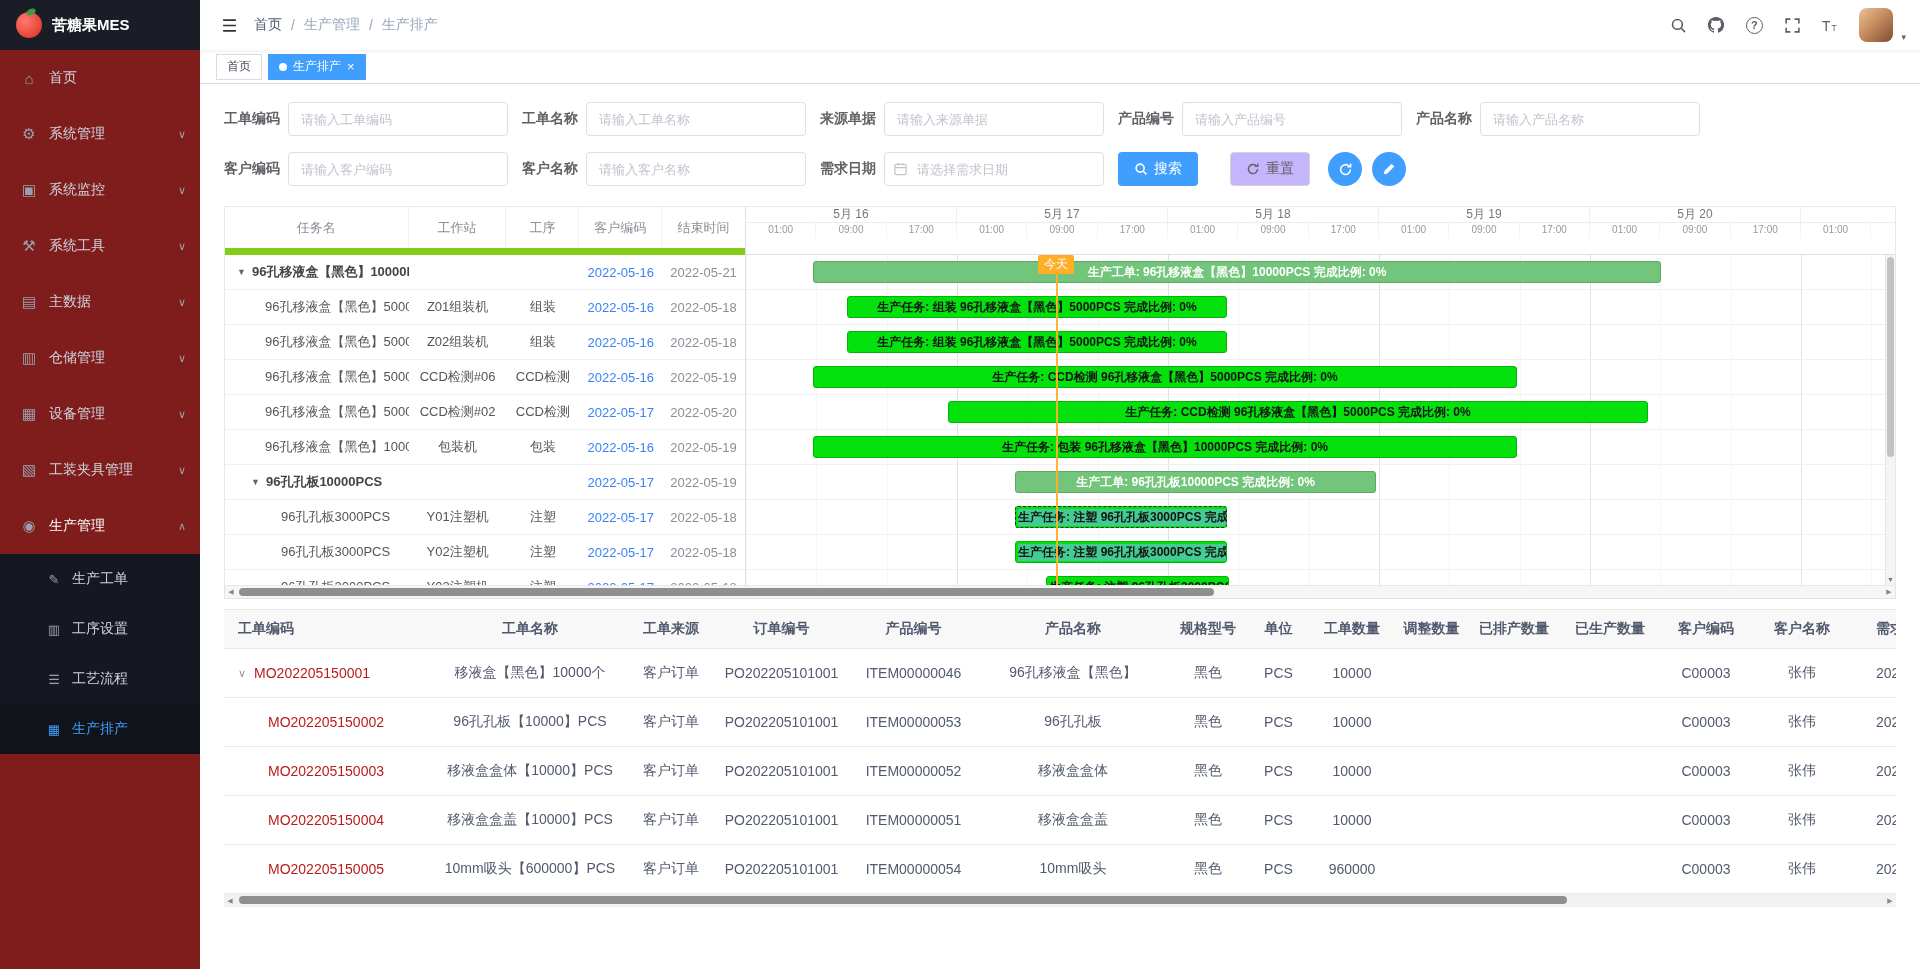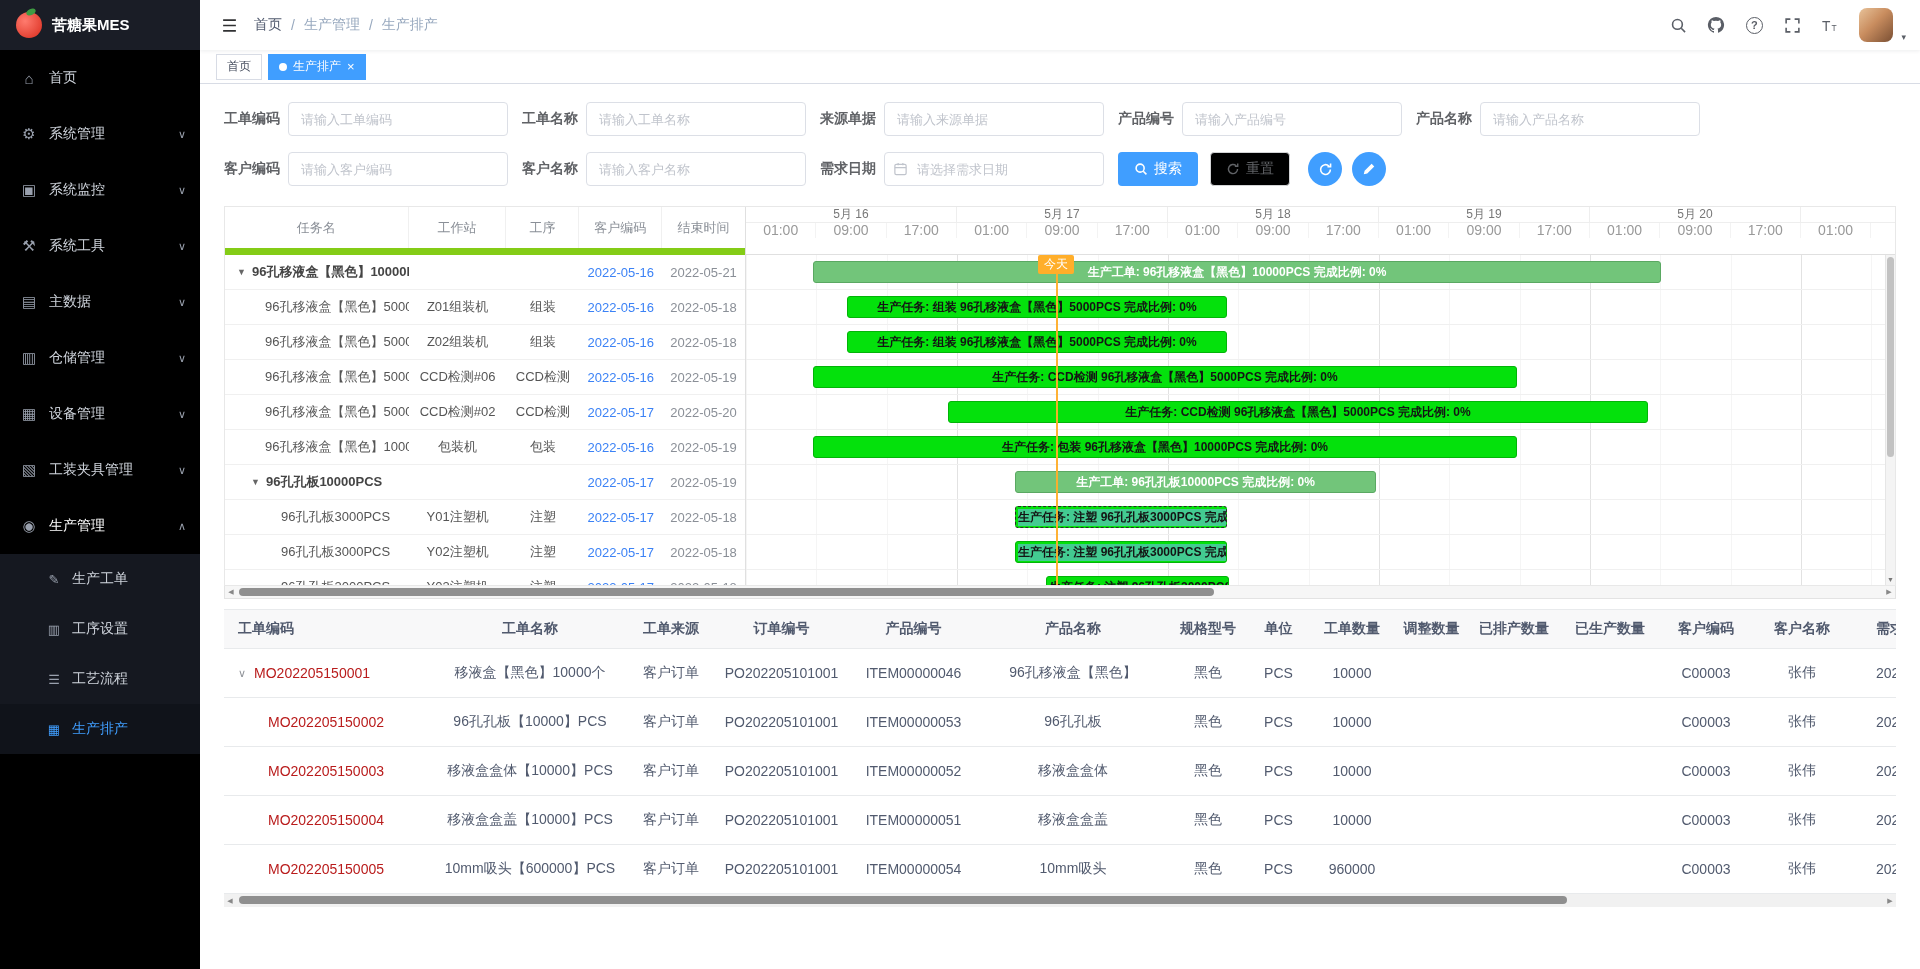--- a/index.html
+++ b/index.html
@@ -1,21 +1,21 @@
 <!DOCTYPE html>
 <html><head>
 <meta charset="utf-8">
 <style>
   * {margin:0;padding:0;box-sizing:border-box}
   html,body {width:1920px;height:969px;overflow:hidden;background:#fff;
     font-family:"Liberation Sans","DejaVu Sans",sans-serif;font-size:14px;color:#303133}
   a {text-decoration:none}
 
   
-  .sidebar {position:fixed;left:0;top:0;width:200px;height:100%;background:#000000;z-index:20}
+  .sidebar {position:fixed;left:0;top:0;width:200px;height:100%;background:#7f1d1d;z-index:20}
   .logo {height:50px;display:flex;align-items:center;gap:10px;padding-left:16px;background:#1a1d26}
   .logo-icon {width:26px;height:26px;border-radius:50%;background:radial-gradient(circle at 35% 35%,#ff7b6e,#d92b1c);position:relative;flex-shrink:0}
   .logo-icon::after {content:"";position:absolute;top:-3px;left:10px;width:10px;height:6px;border-radius:50%;background:#3f9b43;transform:rotate(-25deg)}
   .logo-text {color:#fff;font-weight:bold;font-size:15px;white-space:nowrap}
   .menu-item {height:56px;display:flex;align-items:center;padding:0 14px 0 20px;color:#cfd4dc;font-size:14px;cursor:pointer}
   .menu-item .mi {width:18px;margin-right:11px;color:#99a0ad;font-size:15px;text-align:center;flex-shrink:0}
   .menu-item .arrow {margin-left:auto;color:#99a0ad;font-size:11px}
   .menu-item.active {color:#fff}
   .submenu {background:#151820}
   .submenu-item {height:50px;display:flex;align-items:center;gap:10px;padding-left:46px;color:#cfd4dc;font-size:14px;cursor:pointer}
@@ -51,21 +51,21 @@
   .frow {display:flex;align-items:center;margin-bottom:16px}
   .fgroup {display:flex;align-items:center;margin-right:14px}
   .flabel {font-weight:bold;color:#606266;margin-right:8px;white-space:nowrap}
   .finput {width:220px;height:34px;border:1px solid #dcdfe6;border-radius:4px;padding:0 12px;font-size:13px;color:#606266;outline:none;background:#fff}
   .finput::placeholder {color:#c0c4cc}
   .date-wrap {position:relative}
   .date-wrap .finput {padding-left:32px}
   .cal-icon {position:absolute;left:9px;top:50%;transform:translateY(-50%);color:#c0c4cc;display:flex}
   .btn {height:34px;border-radius:4px;display:inline-flex;align-items:center;gap:6px;padding:0 15px;font-size:14px;border:1px solid transparent;cursor:pointer;background:#fff}
   .btn-primary {background:#409EFF;color:#fff}
-  .btn-plain {background:#000000;color:#606266;border-color:#d3d4d6;margin-left:12px}
+  .btn-plain {background:#c4b5fd;color:#606266;border-color:#d3d4d6;margin-left:32px}
   .btn-circle {width:34px;height:34px;border-radius:50%;background:#409EFF;color:#fff;display:inline-flex;align-items:center;justify-content:center;border:none;cursor:pointer}
   .btn-circle.first {margin-left:18px}
   .btn-circle + .btn-circle {margin-left:10px}
 
   
   .gantt {display:flex;width:1672px;height:380px;border:1px solid #e8e8e8;margin-top:20px;overflow:hidden;position:relative}
   .gl {width:521px;flex-shrink:0;border-right:1px solid #e0e0e0}
   .gl-head {height:48px;display:flex;align-items:center;border-bottom:7px solid #84cc16}
   .gl-head .gc {display:flex;align-items:center;justify-content:center;height:100%;color:#8a8f97;font-size:13px;border-right:1px solid #f0f0f0}
   .gl-rows {height:331px;overflow:hidden}
@@ -83,21 +83,21 @@
   .lvl2 .gc1{padding-left:56px}
   .pname {font-weight:bold;color:#444;overflow:hidden;white-space:nowrap}
   .cname {overflow:hidden;white-space:nowrap}
 
   .gr {flex:1;position:relative;overflow:hidden}
   .gr-head {height:48px;border-bottom:1px solid #e0e0e0}
   .band1 {height:16px;line-height:15px;text-align:center;font-size:12px;color:#777;border-bottom:1px solid #eee;position:relative}
   .band1-filler {position:absolute;left:1049px;top:0;width:92px;height:15px;background:#d9d9d9}
   .band2 {height:16px;display:flex;font-size:12px;color:#777;border-bottom:1px solid #eee}
   .band2 .day {width:211px;text-align:center;line-height:15px;border-right:1px solid #eee;flex-shrink:0}
-  .band3 {height:15px;display:flex;font-size:14px;color:#999}
+  .band3 {height:15px;display:flex;font-size:10px;color:#999}
   .band3 .hr {width:70.33px;text-align:center;line-height:14px;border-right:1px solid #f3f3f3;flex-shrink:0}
   .gr-rows {position:relative;height:331px;
     background-image:repeating-linear-gradient(to right,#f5f5f5 0 1px,transparent 1px 70.33px)}
   .dayline {position:absolute;top:0;bottom:0;width:1px;background:#e2e2e2;z-index:1}
   .gr-row {height:35px;border-bottom:1px solid #f0f0f0;position:relative;z-index:2}
   .bar {position:absolute;top:6px;height:22px;border-radius:3px;display:flex;align-items:center;justify-content:center;
     font-size:12px;font-weight:bold;overflow:hidden;white-space:nowrap;cursor:pointer;z-index:2}
   .bar.project {background:#72c57a;border:1px solid #5aa862;color:#fff}
   .bar.task {background:#04e10c;border:1px solid #02b408;color:#141414}
   .bar.left-text {justify-content:flex-start;padding-left:2px}

